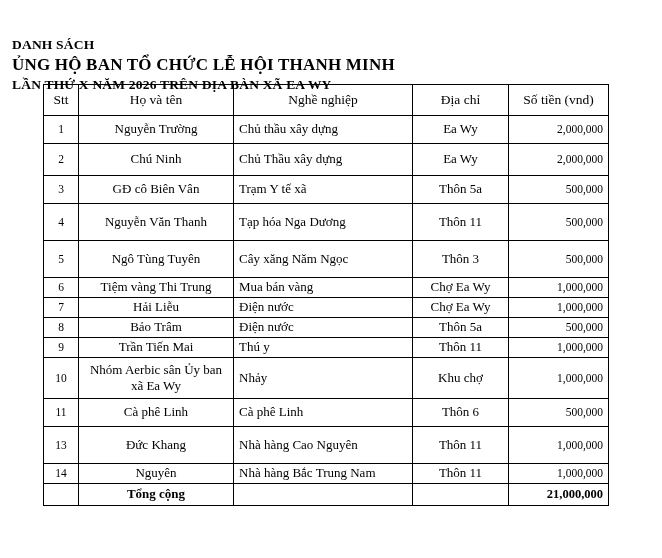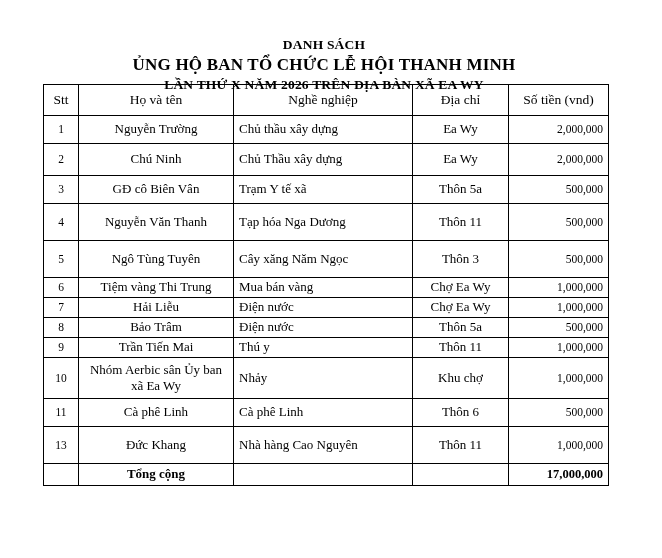--- a/index.html
+++ b/index.html
@@ -20,24 +20,23 @@
     position: relative;
     width: 662px;
     height: 558px;
     background: #ffffff;
     box-sizing: border-box;
   }
 
   
   .title-block {
     position: absolute;
-    left: 4px;
+    left: 12px;
     top: 36px;
     width: 640px;
-    text-align: center;
   }
   .title-line {
     font-weight: bold;
     letter-spacing: 0.2px;
     line-height: 1.32;
     white-space: nowrap;
   }
   .title-line-1 { font-size: 13.5px; }
   .title-line-2 { font-size: 17px; }
   .title-line-3 { font-size: 13.5px; }
@@ -235,26 +234,33 @@
 
 
         <tr class="h-xtall">
           <td class="cell-stt">13</td>
           <td class="cell-name">Đức Khang</td>
           <td class="cell-job">Nhà hàng Cao Nguyên</td>
           <td class="cell-addr">Thôn 11</td>
           <td class="cell-amount">1,000,000</td>
         </tr>
 
+        <tr class="h-short">
+          <td class="cell-stt">14</td>
+          <td class="cell-name">Nguyên</td>
+          <td class="cell-job">Nhà hàng Bắc Trung Nam</td>
+          <td class="cell-addr">Thôn 11</td>
+          <td class="cell-amount">1,000,000</td>
+        </tr>
 
         <tr class="total-row">
           <td class="cell-stt"></td>
           <td class="cell-name">Tổng cộng</td>
           <td class="cell-job"></td>
           <td class="cell-addr"></td>
-          <td class="cell-amount">17,000,000</td>
+          <td class="cell-amount">21,000,000</td>
         </tr>
 
       </tbody>
     </table>
   </div>
 
 </div>
 
 </body></html>

